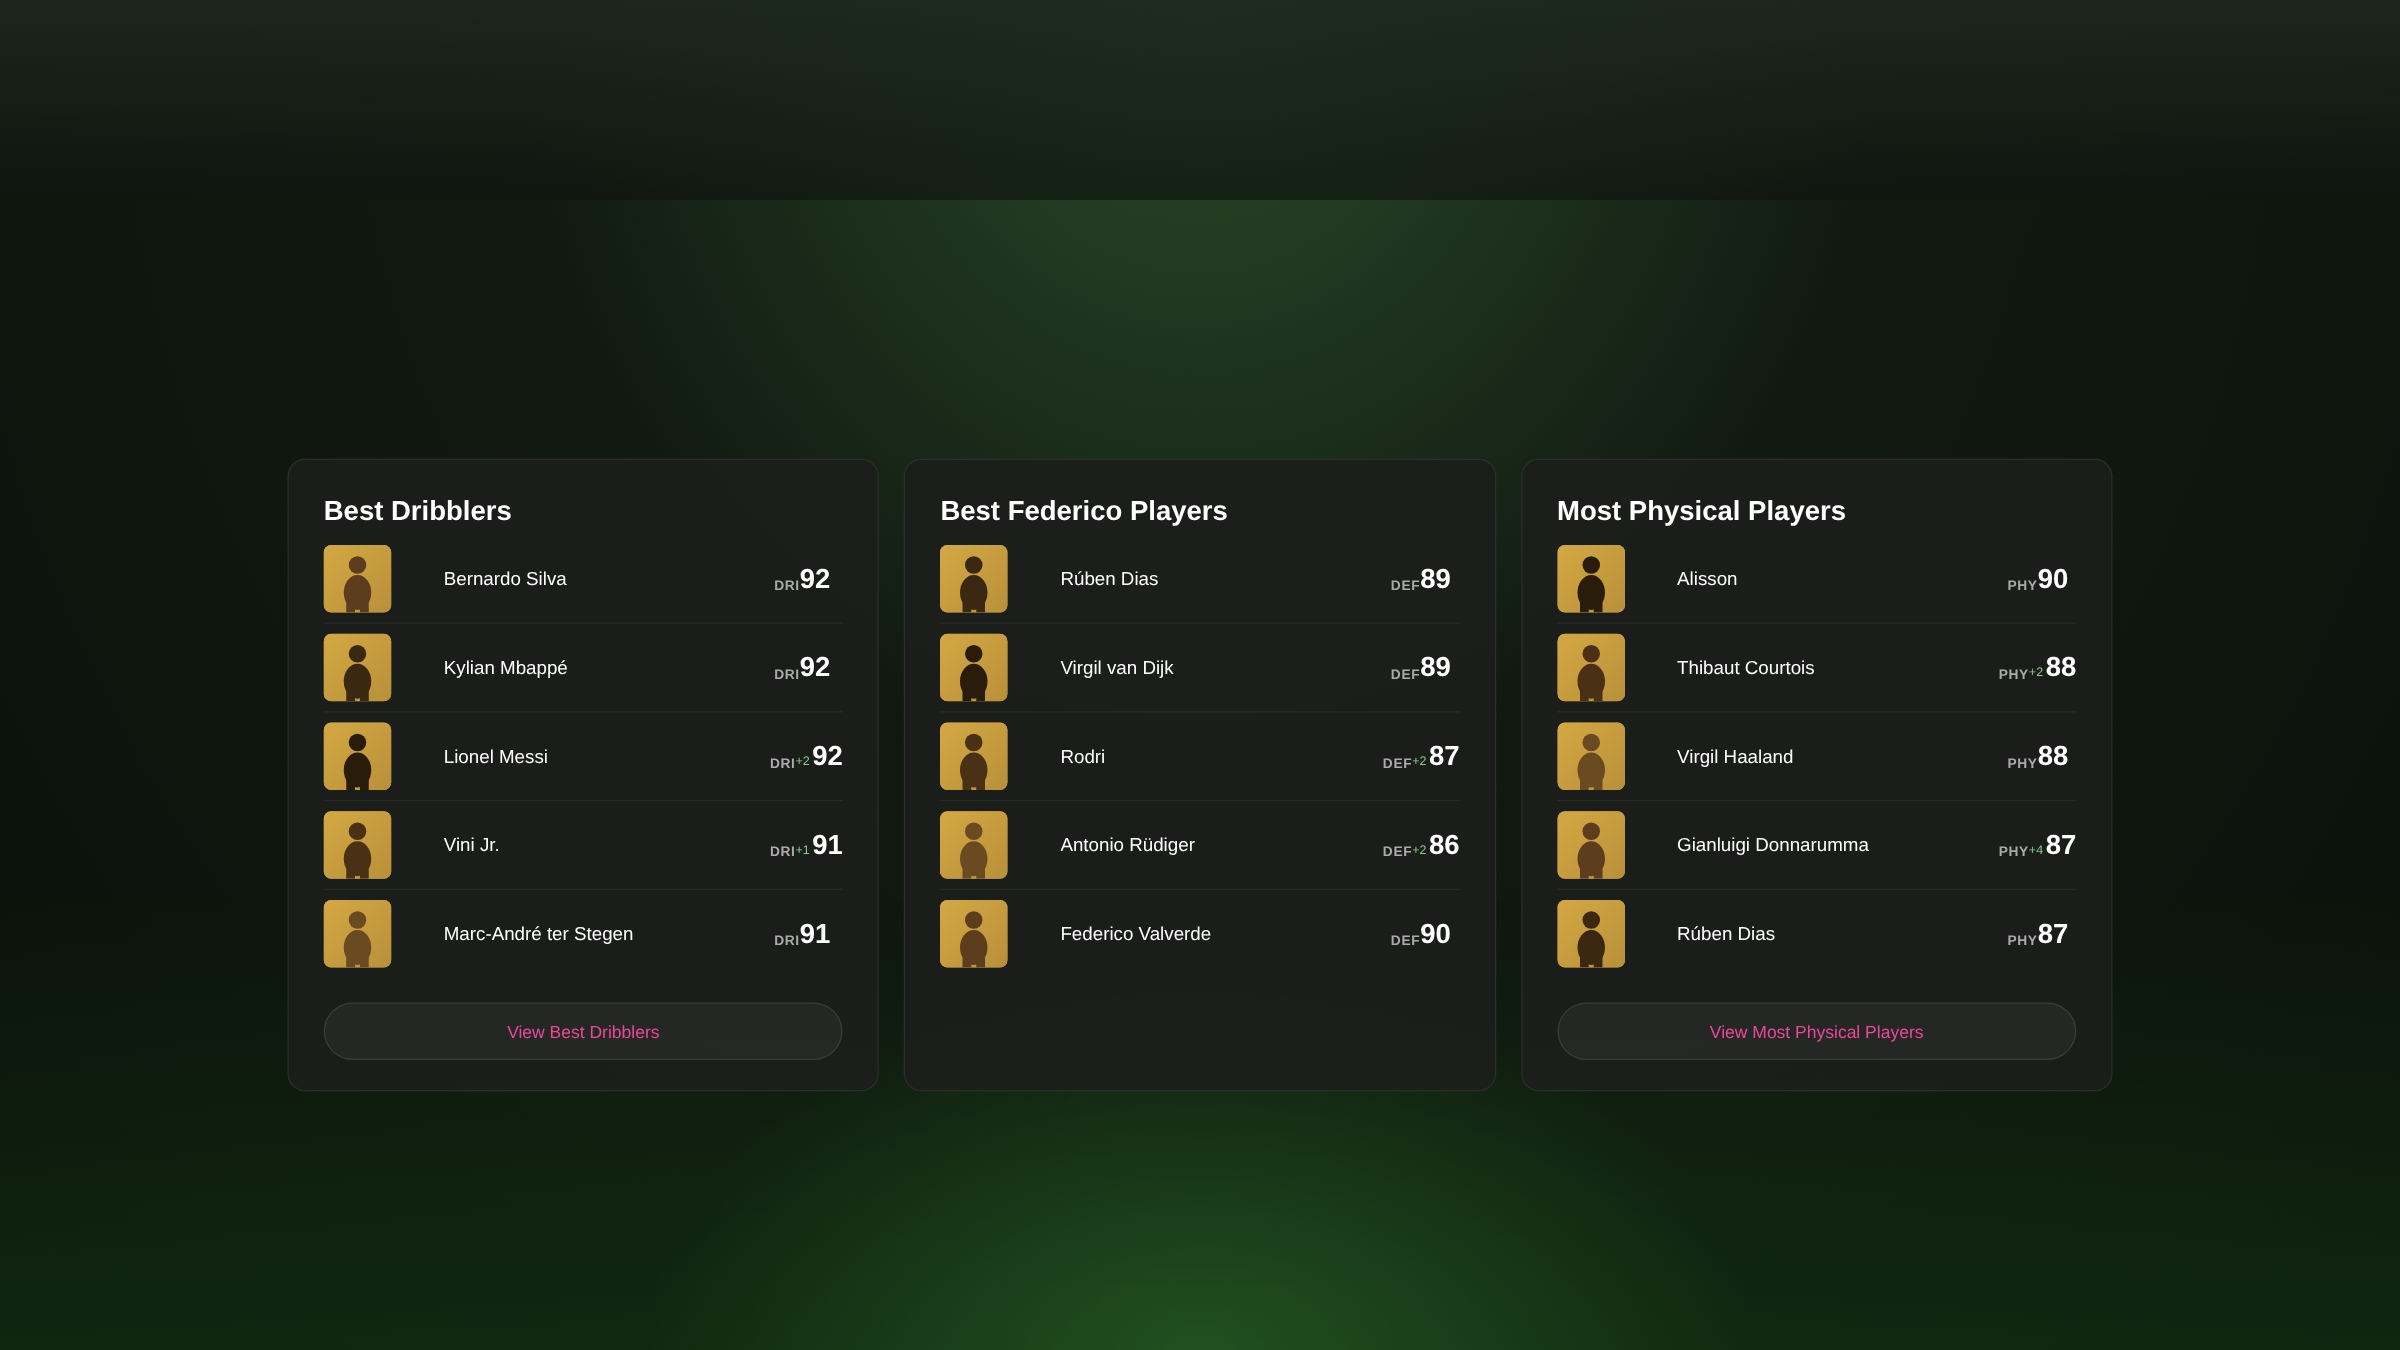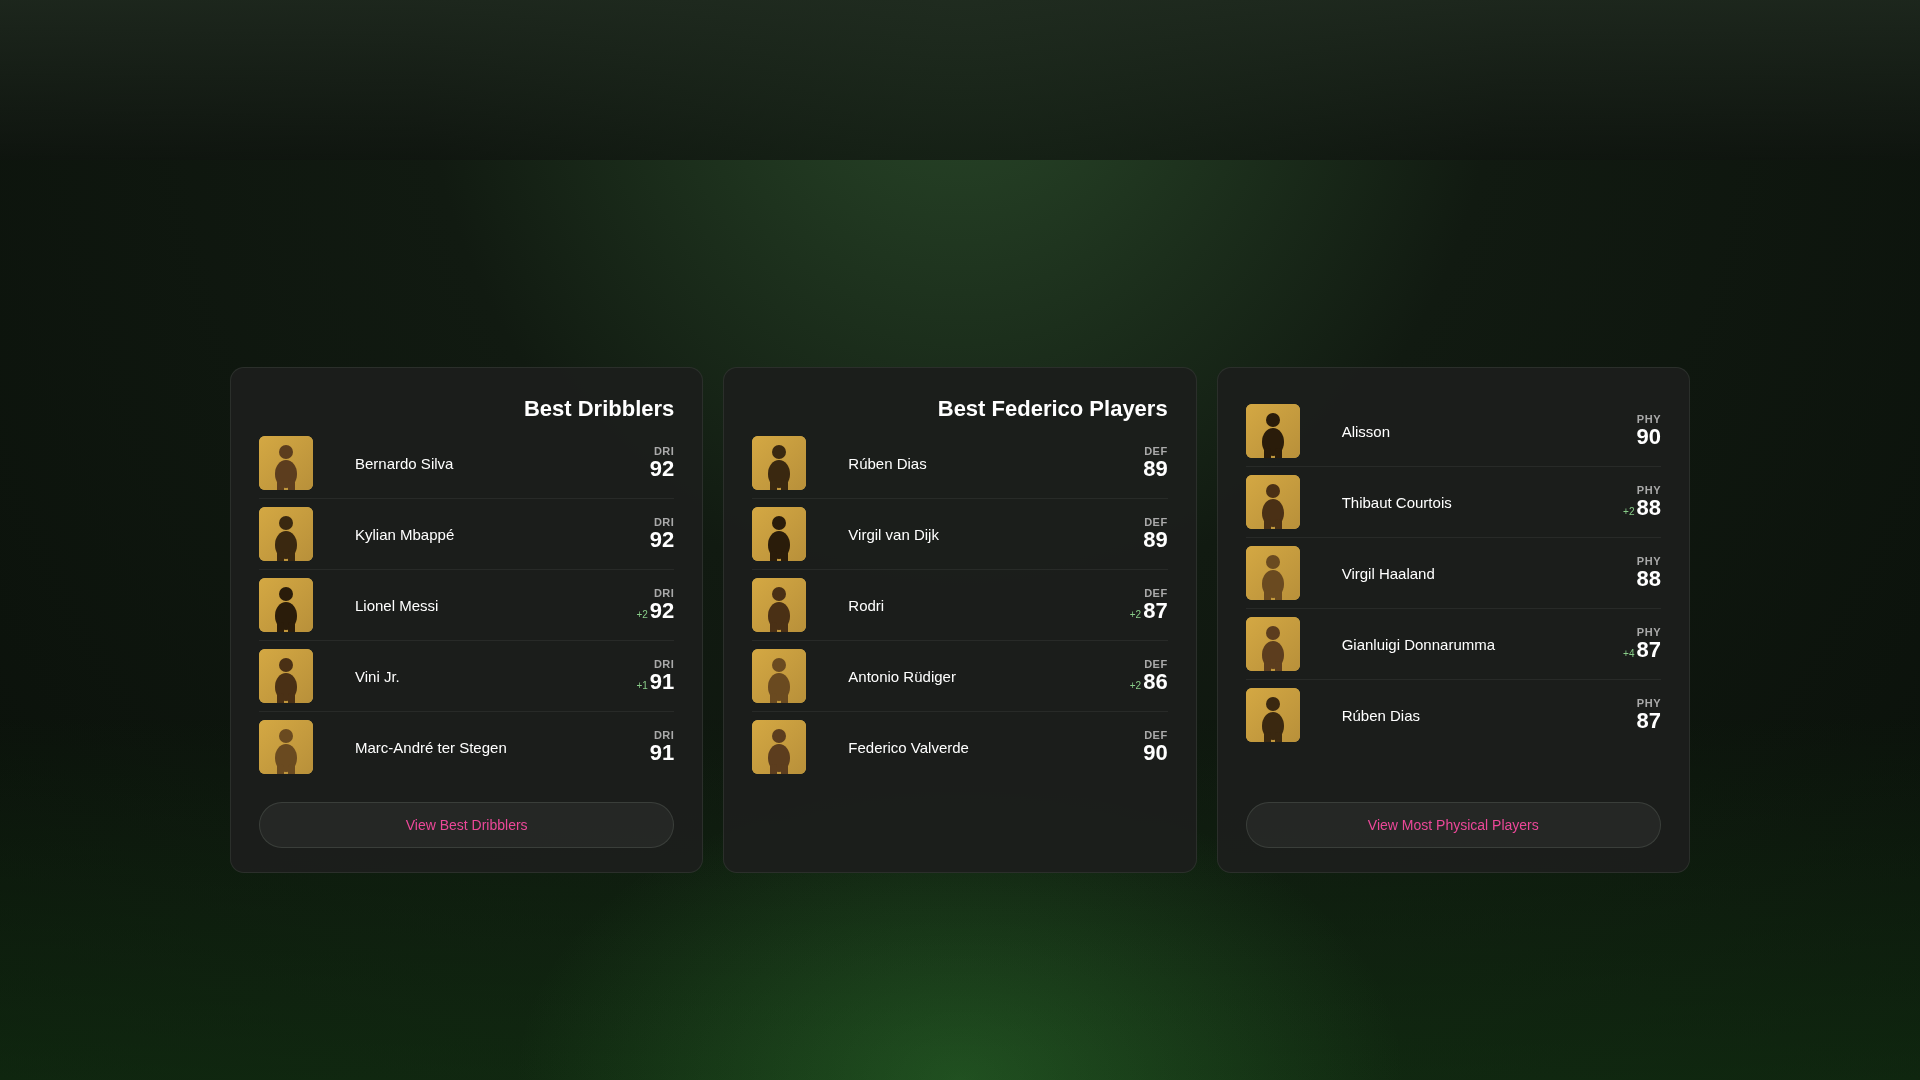--- a/index.html
+++ b/index.html
@@ -77,21 +77,20 @@
       flex: 1;
       display: flex;
       flex-direction: column;
     }
 
     .card-title {
       color: #ffffff;
       font-size: 22px;
       font-weight: 700;
       margin-bottom: 6px;
-      text-align: right;
     }
 
     .player-list {
       display: flex;
       flex-direction: column;
       gap: 0;
       flex: 1;
     }
 
     .player-row {
@@ -147,21 +146,21 @@
     .player-name {
       color: #ffffff;
       font-size: 15px;
       font-weight: 500;
       flex: 1;
     }
 
     .stat-block {
       text-align: right;
       display: flex;
-      flex-direction: column;
+      flex-direction: row;
       align-items: flex-end;
       min-width: 55px;
     }
 
     .stat-label {
       color: #aaaaaa;
       font-size: 11px;
       font-weight: 600;
       letter-spacing: 0.5px;
     }
@@ -412,20 +411,21 @@
             <div class="stat-block">
               <div class="stat-label">DEF</div>
               <div class="stat-value">
                 <span>90</span>
               </div>
             </div>
           </div>
         </div>
       </div>
       <div class="card">
+        <div class="card-title">Most Physical Players</div>
         <div class="player-list">
           <div class="player-row">
             <div class="player-avatar">
               <div class="player-avatar-inner">
                 <div class="silhouette"><svg viewBox="0 0 38 48" xmlns="http://www.w3.org/2000/svg">
     <circle cx="19" cy="8" r="7" fill="#2a1c0a"></circle>
     <ellipse cx="19" cy="30" rx="11" ry="14" fill="#2a1c0a"></ellipse>
     <rect x="10" y="36" width="7" height="14" rx="3" fill="#2a1c0a"></rect>
     <rect x="21" y="36" width="7" height="14" rx="3" fill="#2a1c0a"></rect>
   </svg></div>

